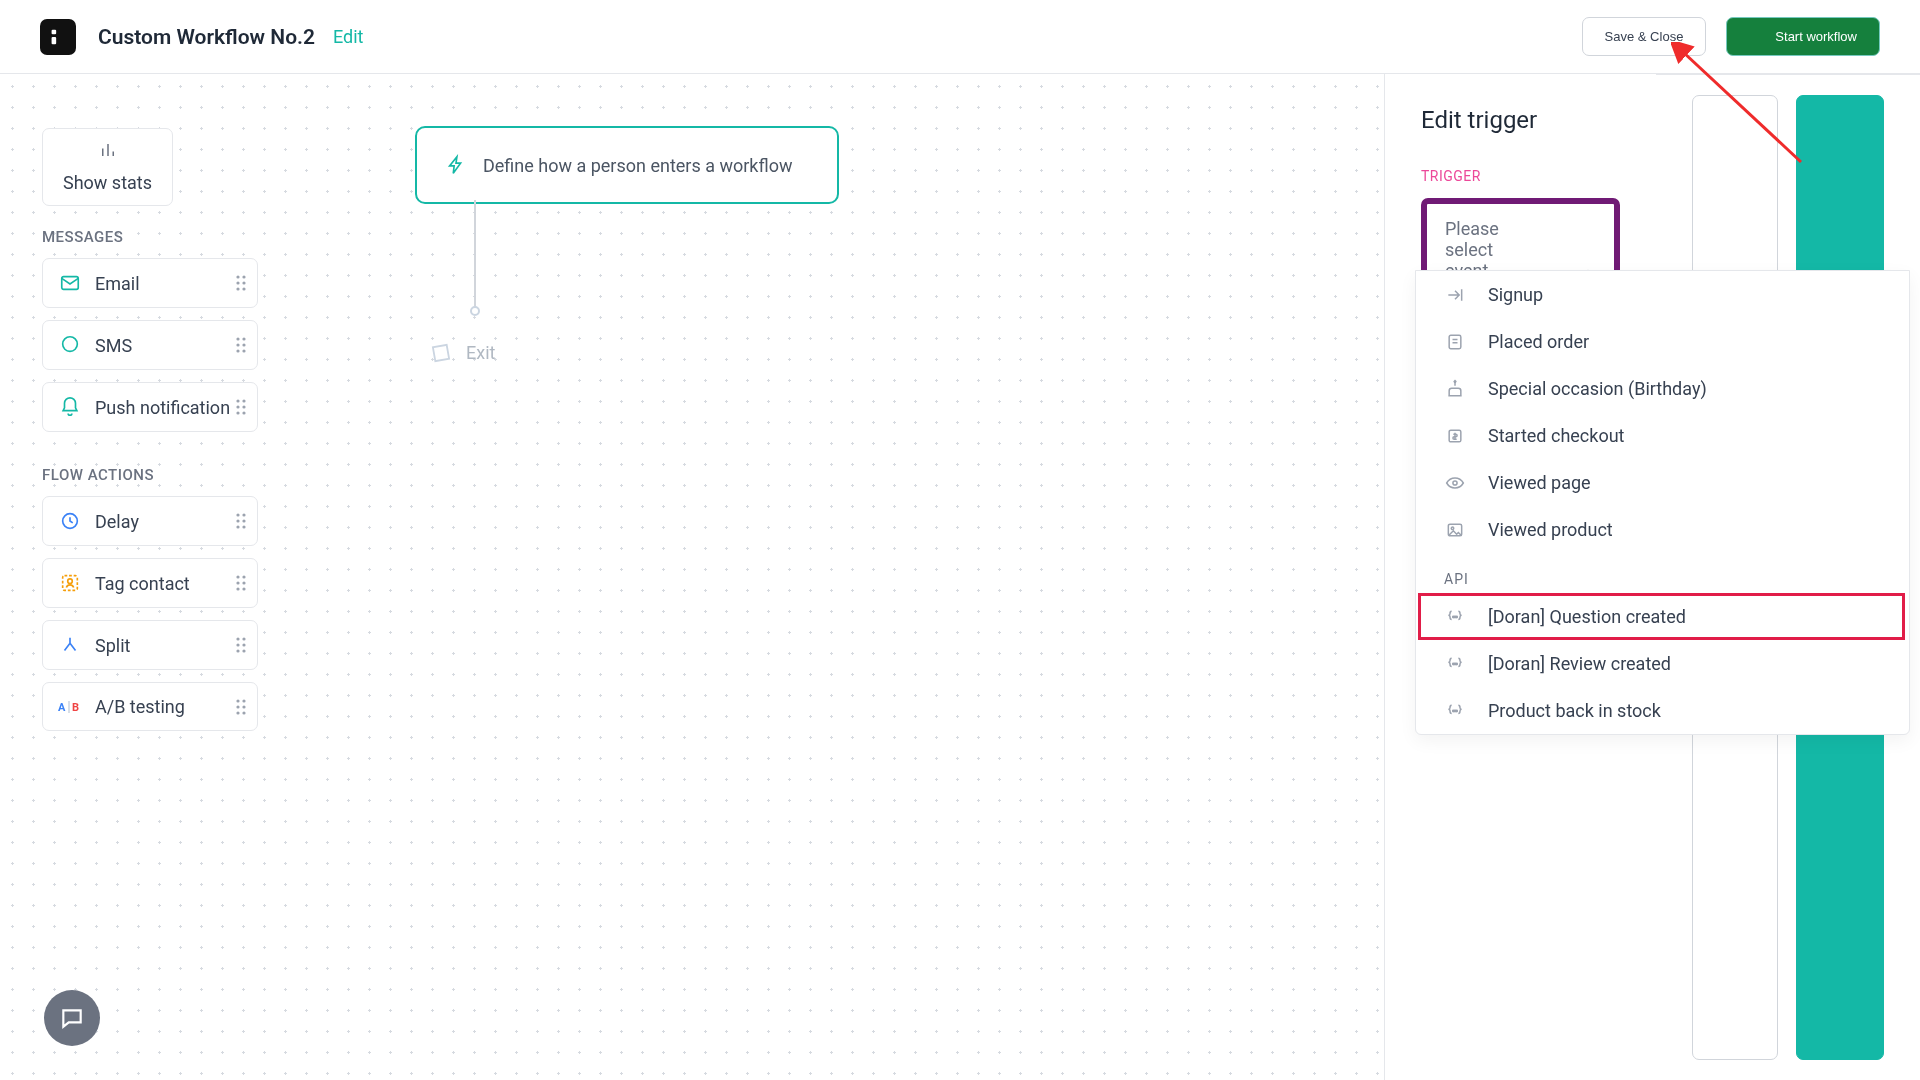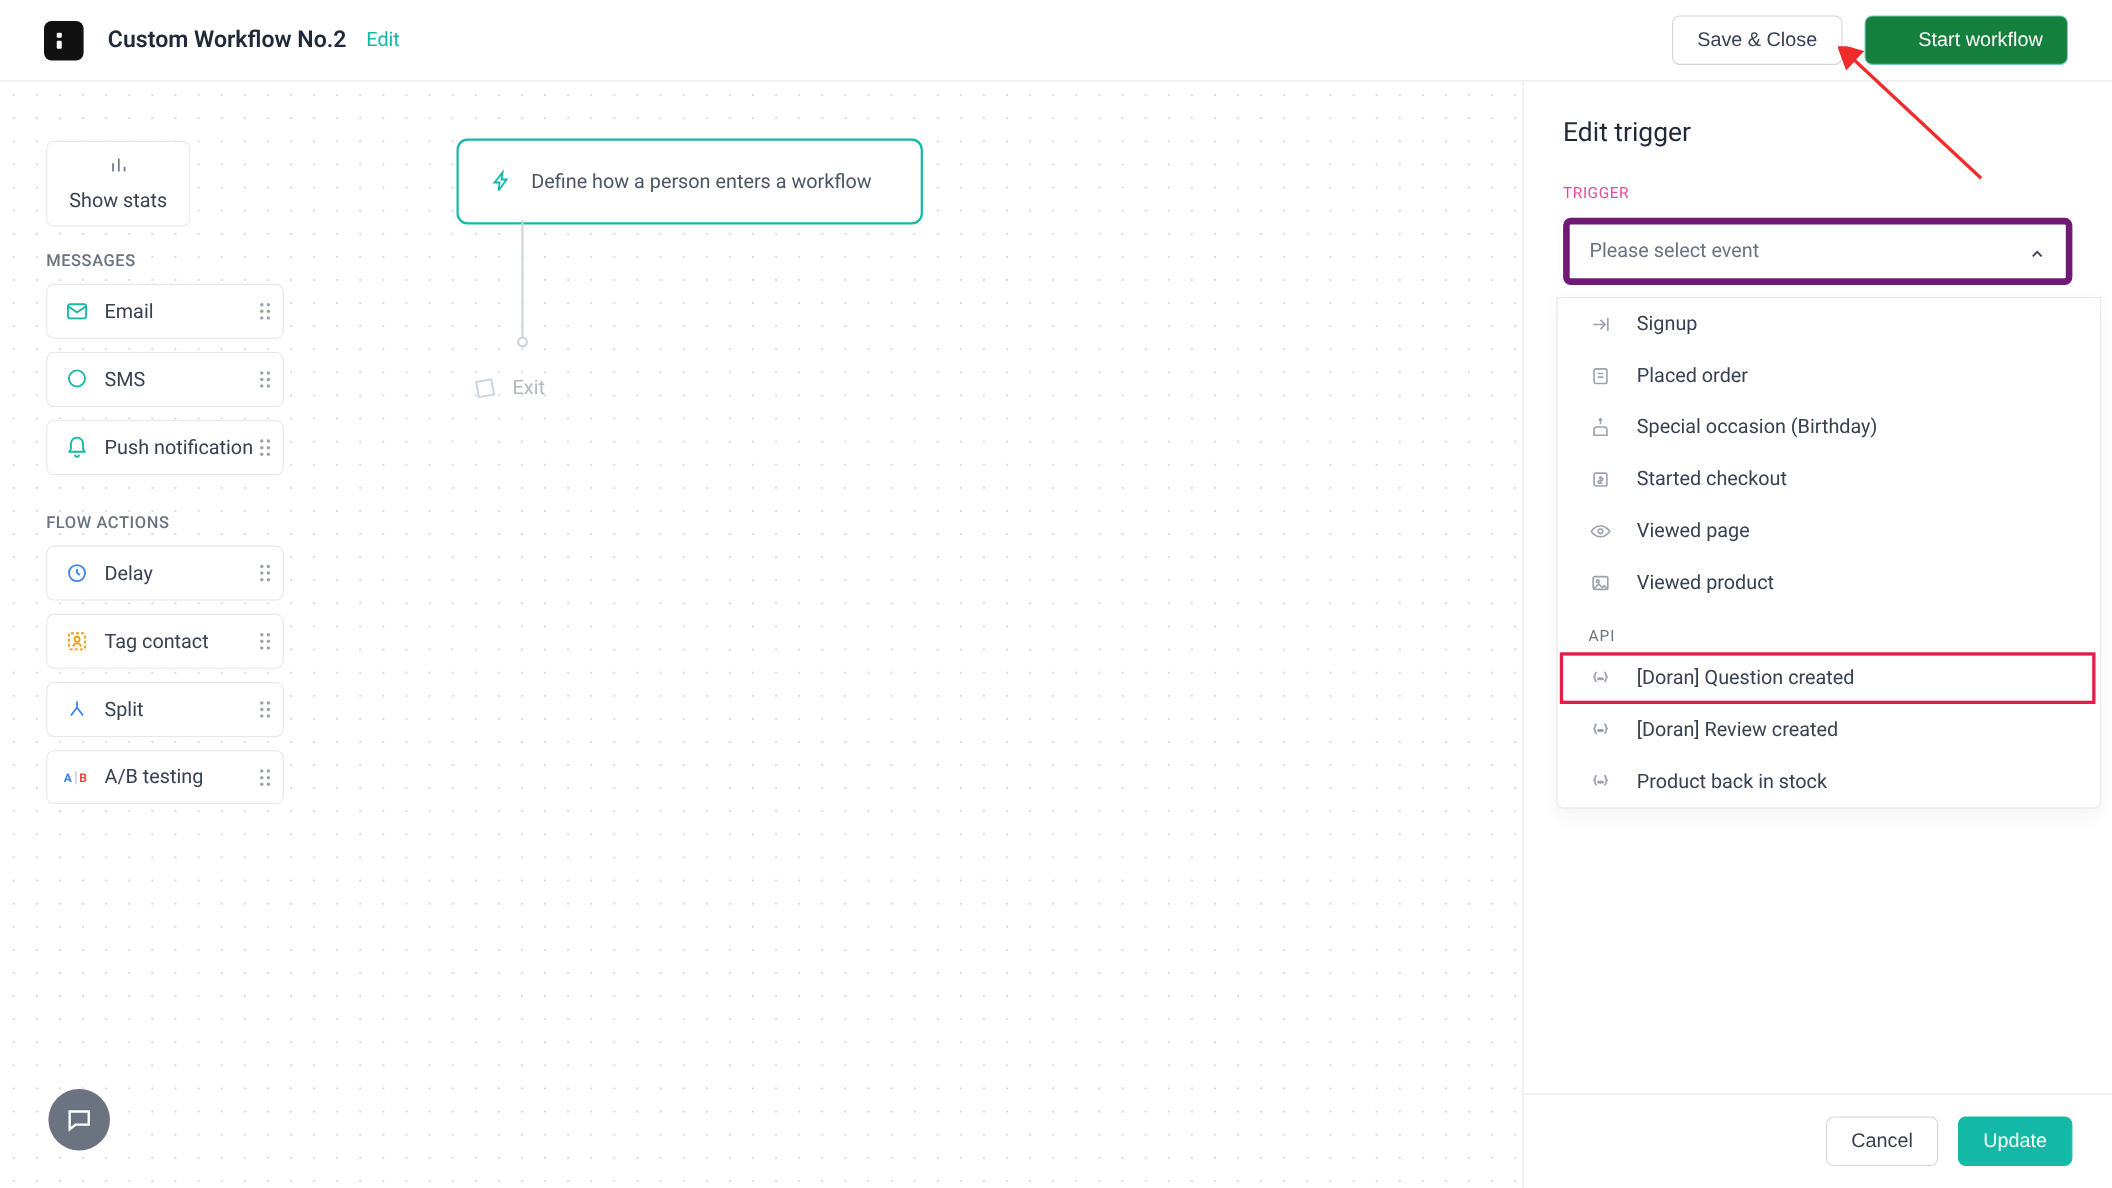--- a/index.html
+++ b/index.html
@@ -35,21 +35,21 @@
     margin-right: 22px;
     position: relative;
   }
   .logo svg { width: 22px; height: 22px; }
   .page-title { font-size: 21px; font-weight: 600; color: #1f2937; margin-right: 18px; }
   .edit-link { color: #14b8a6; font-size: 18px; cursor: pointer; }
   .header-actions { margin-left: auto; display: flex; gap: 20px; }
   .btn {
     padding: 11px 22px;
     border-radius: 7px;
-    font-size: 18px;
+    font-size: 13px;
     border: 1px solid #d1d5db;
     background: #fff;
     color: #374151;
     cursor: pointer;
   }
   .btn-primary {
     background: #14b8a6;
     color: #fff;
     border-color: #14b8a6;
   }
@@ -141,21 +141,21 @@
     width: 10px; height: 10px; border-radius: 50%;
     border: 2px solid #cbd5e1;
     background: #fff;
   }
 
   
   .right-panel {
     width: 536px;
     border-left: 1px solid #e5e7eb;
     background: #fff;
-    display: flex; flex-direction: column;
+    display: flex; flex-direction: row;
     position: relative;
   }
   .panel-body { padding: 32px 36px; flex: 1; overflow: visible; }
   .panel-title { font-size: 24px; color: #1f2937; margin-bottom: 34px; }
   .panel-label { font-size: 14px; color: #ec4899; letter-spacing: .5px; text-transform: uppercase; margin-bottom: 14px; }
   .select-box {
     border: 6px solid #701a75;
     border-radius: 7px;
     padding: 14px 18px;
     display: flex; align-items: flex-end; justify-content: space-between;

